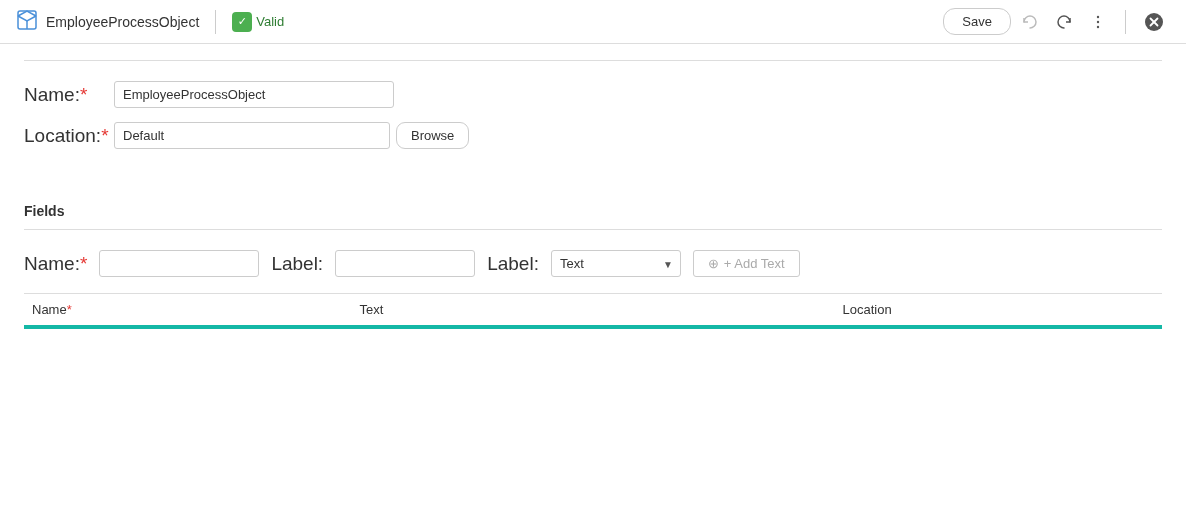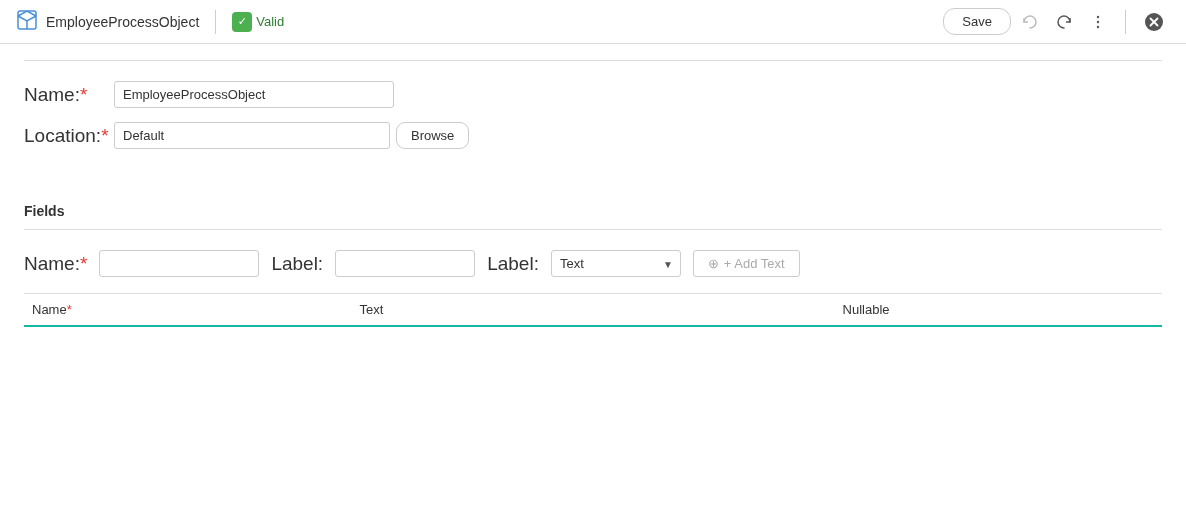--- a/index.html
+++ b/index.html
@@ -206,21 +206,21 @@
       color: #aaa;
       display: flex;
       align-items: center;
       gap: 5px;
     }
 
     
     .fields-table-header {
       display: flex;
       border-top: 1px solid #ddd;
-      border-bottom: 2px solid #14b8a6;
+      border-bottom: 4px solid #14b8a6;
       padding: 8px 0;
       background: #fff;
       align-items: center;
     }
     .table-col {
       font-size: 13px;
       color: #333;
       font-weight: 500;
       padding: 0 8px;
     }
@@ -335,17 +335,17 @@
         <span>⊕</span>
         <span>+ Add Text</span>
       </button>
     </div>
 
     <div class="fields-table-header">
       <div class="table-col col-name">
         <span>Name</span><span class="required">*</span>
       </div>
       <div class="table-col col-type">Text</div>
-      <div class="table-col col-required">Nullable</div>
+      <div class="table-col col-required">Location</div>
     </div>
   </div>
 
 </div>
 
 </body></html>

